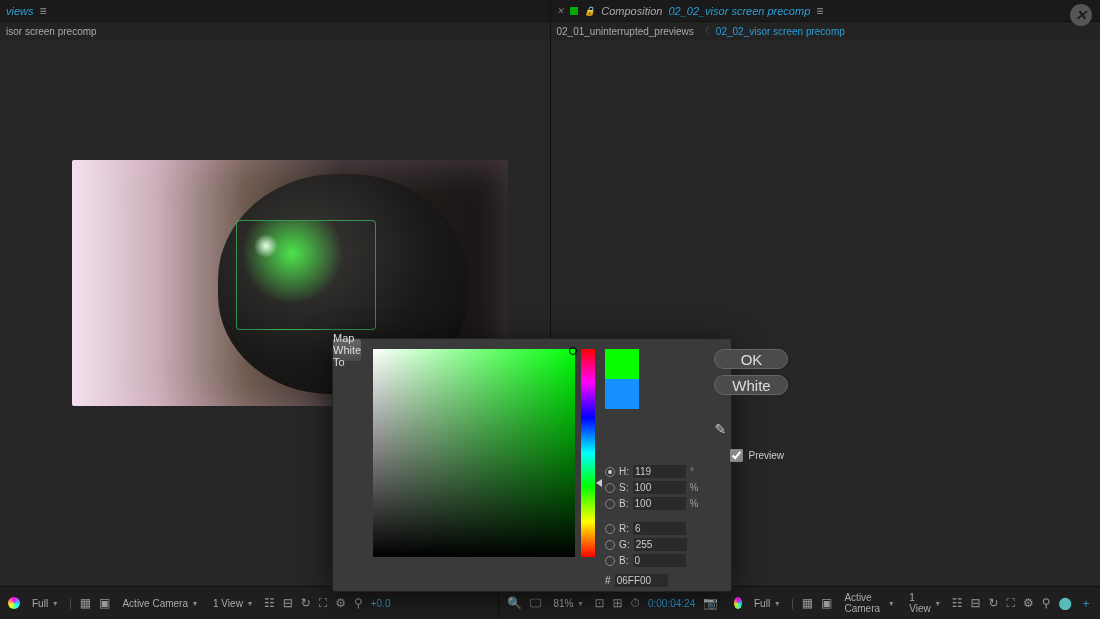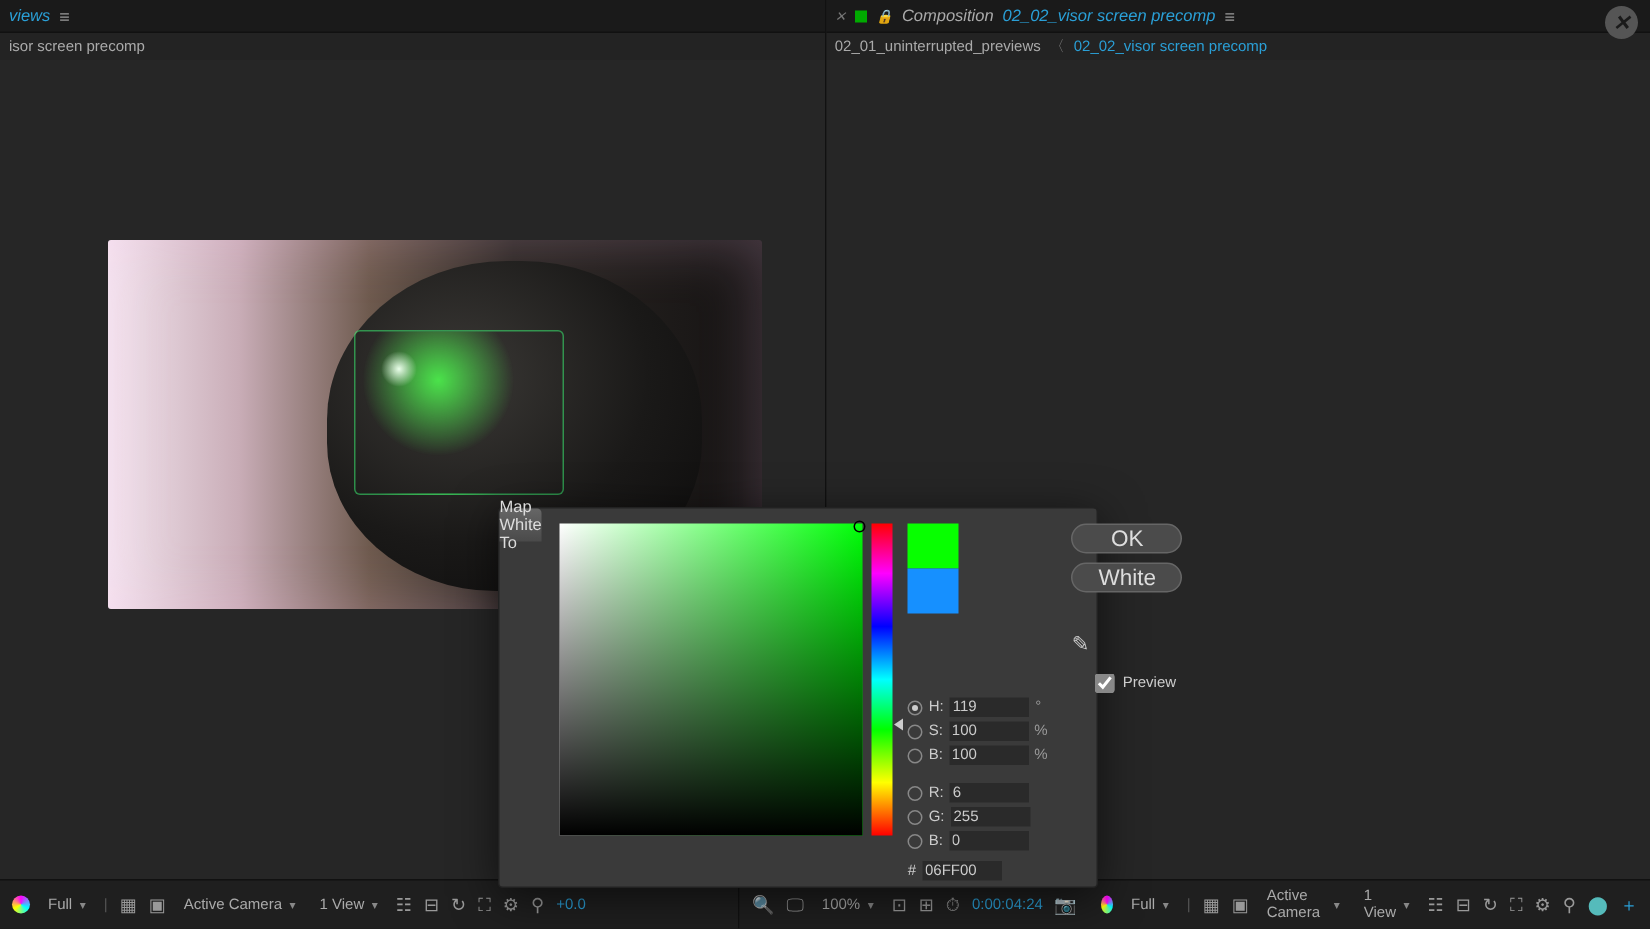--- a/index.html
+++ b/index.html
@@ -119,21 +119,21 @@
       <span class="ico">⊟</span>
       <span class="ico">↻</span>
       <span class="ico">⛶</span>
       <span class="ico">⚙</span>
       <span class="ico">⚲</span>
       <span class="tc">+0.0</span>
     </div>
     <div class="status">
       <span class="ico">🔍</span>
       <span class="ico">🖵</span>
-      <span class="dd">100%</span>
+      <span class="dd">81%</span>
       <span class="ico">⊡</span>
       <span class="ico">⊞</span>
       <span class="ico">⏱</span>
       <span class="tc">0:00:04:24</span>
       <span class="ico">📷</span>
       <span style="flex:1"></span>
       <span class="swirl"></span>
       <span class="dd">Full</span>
       <span class="sep">|</span>
       <span class="ico">▦</span>

